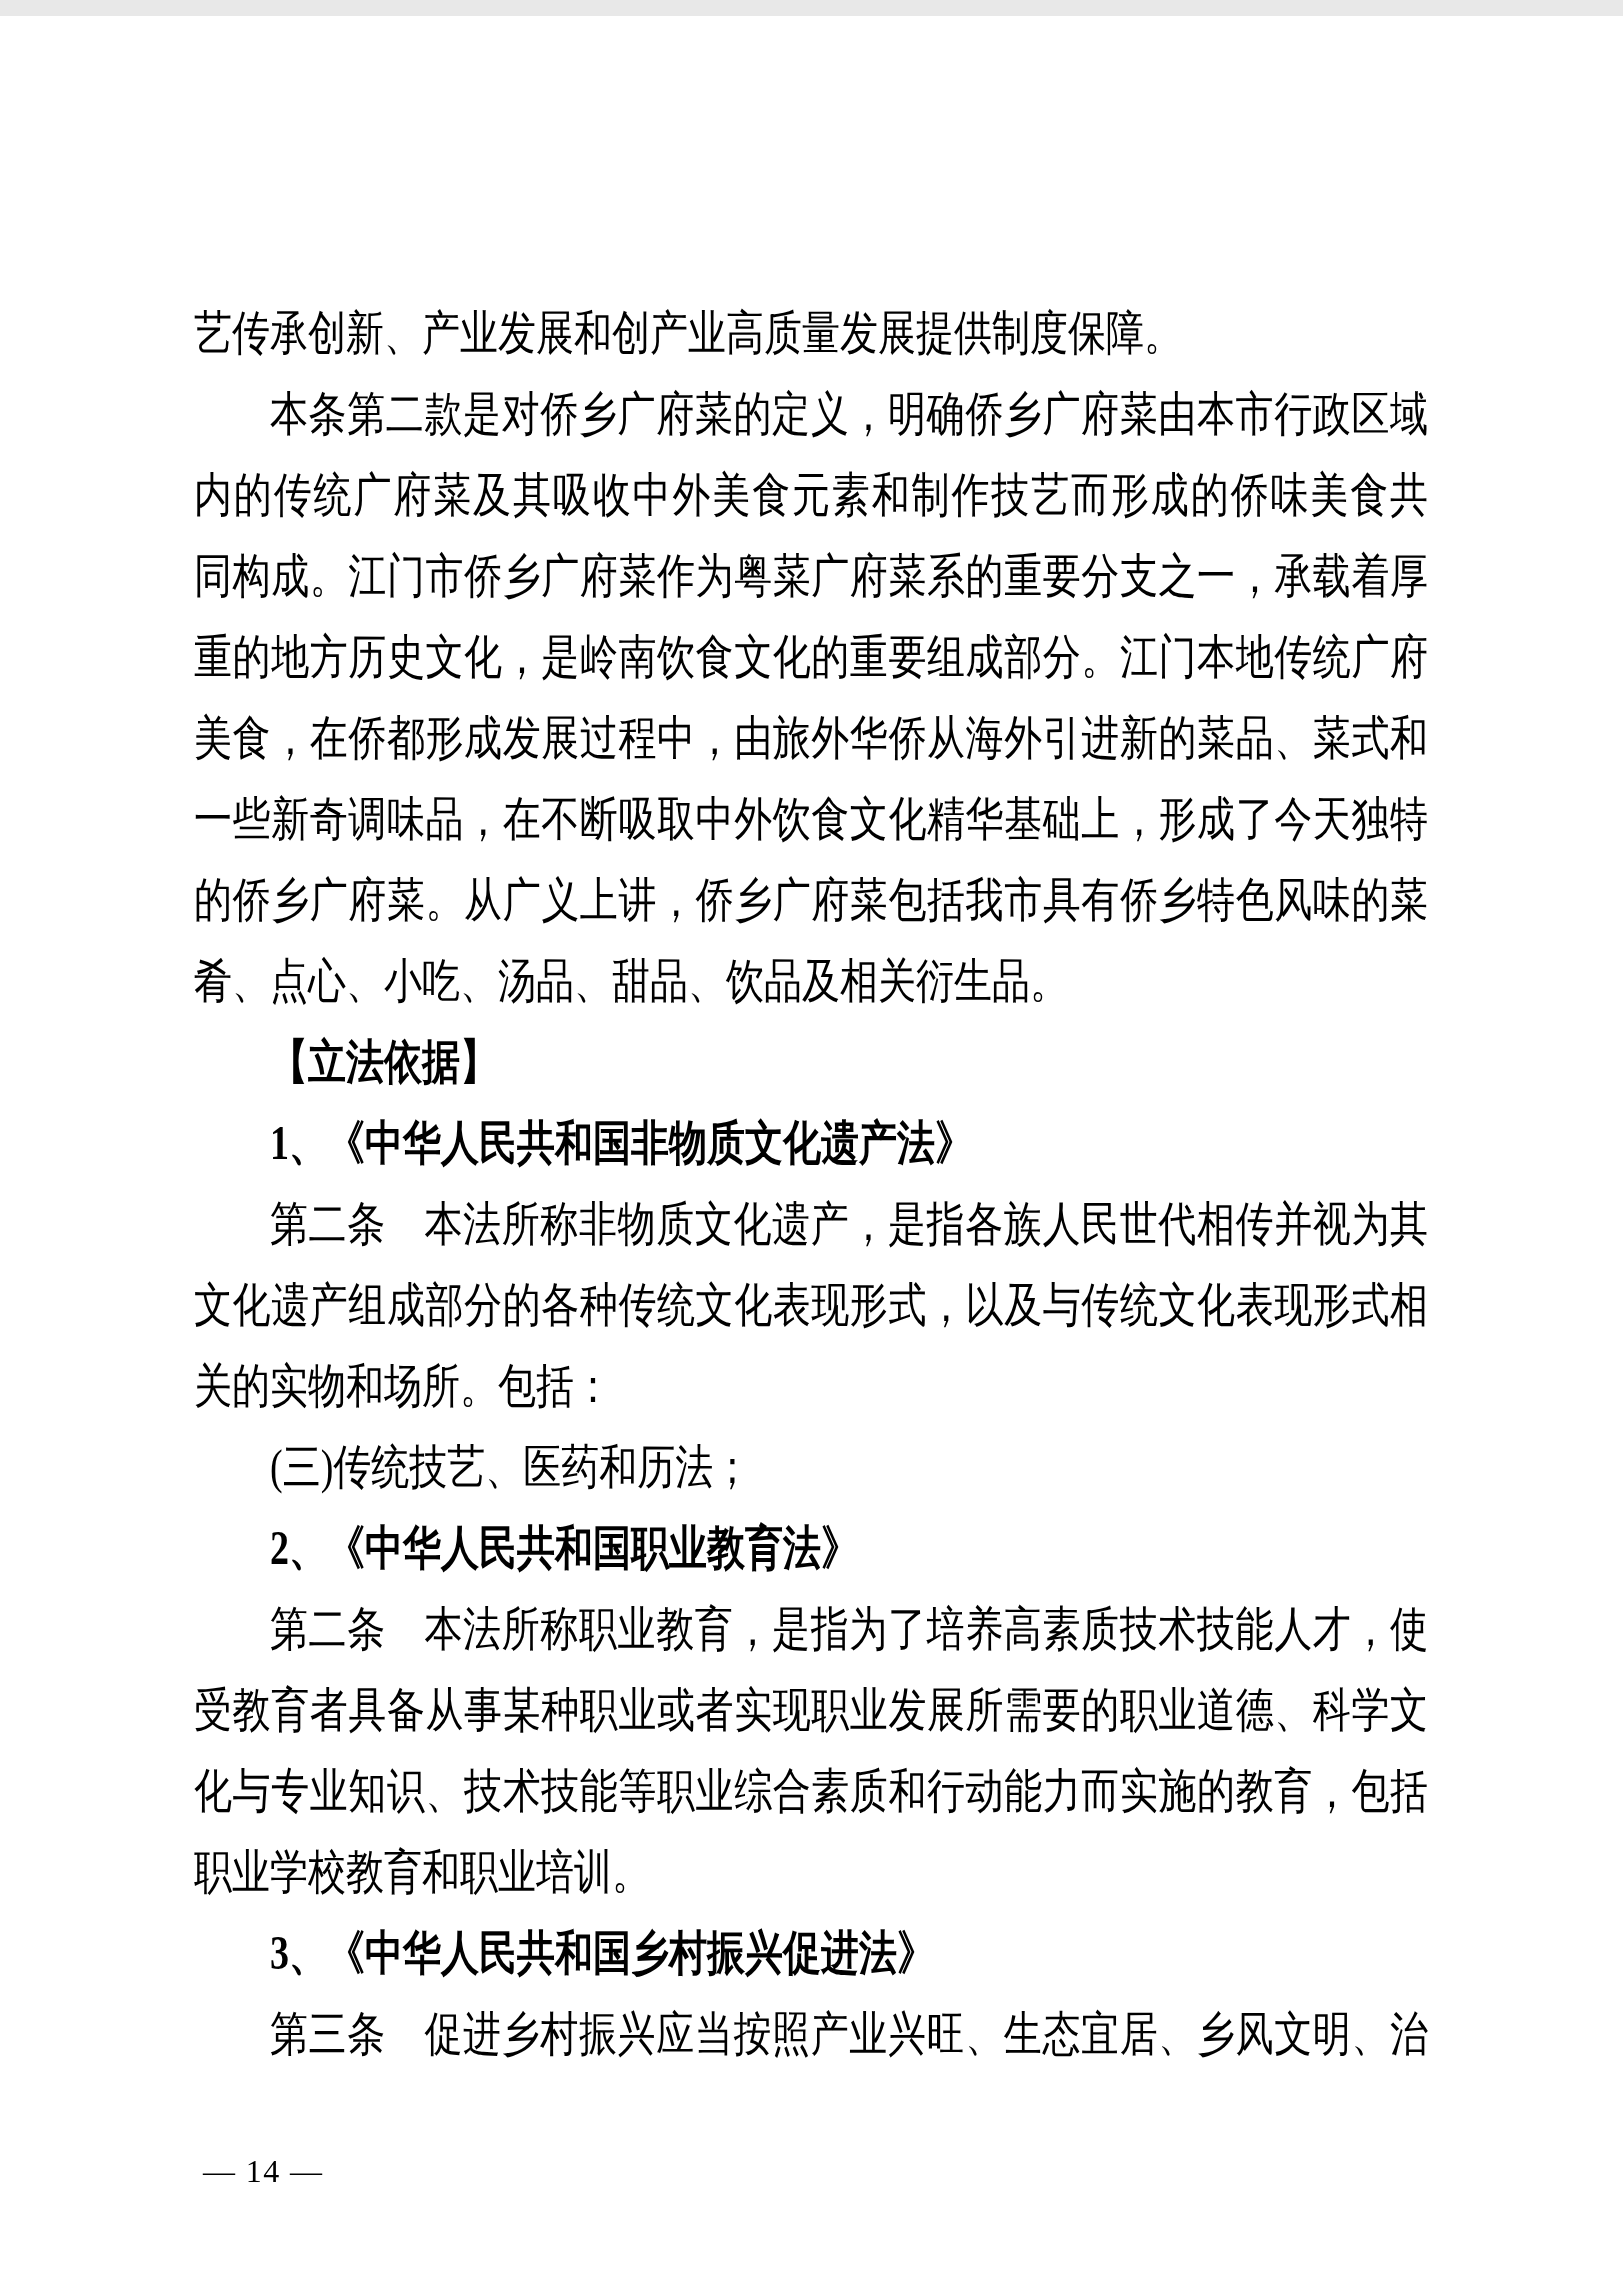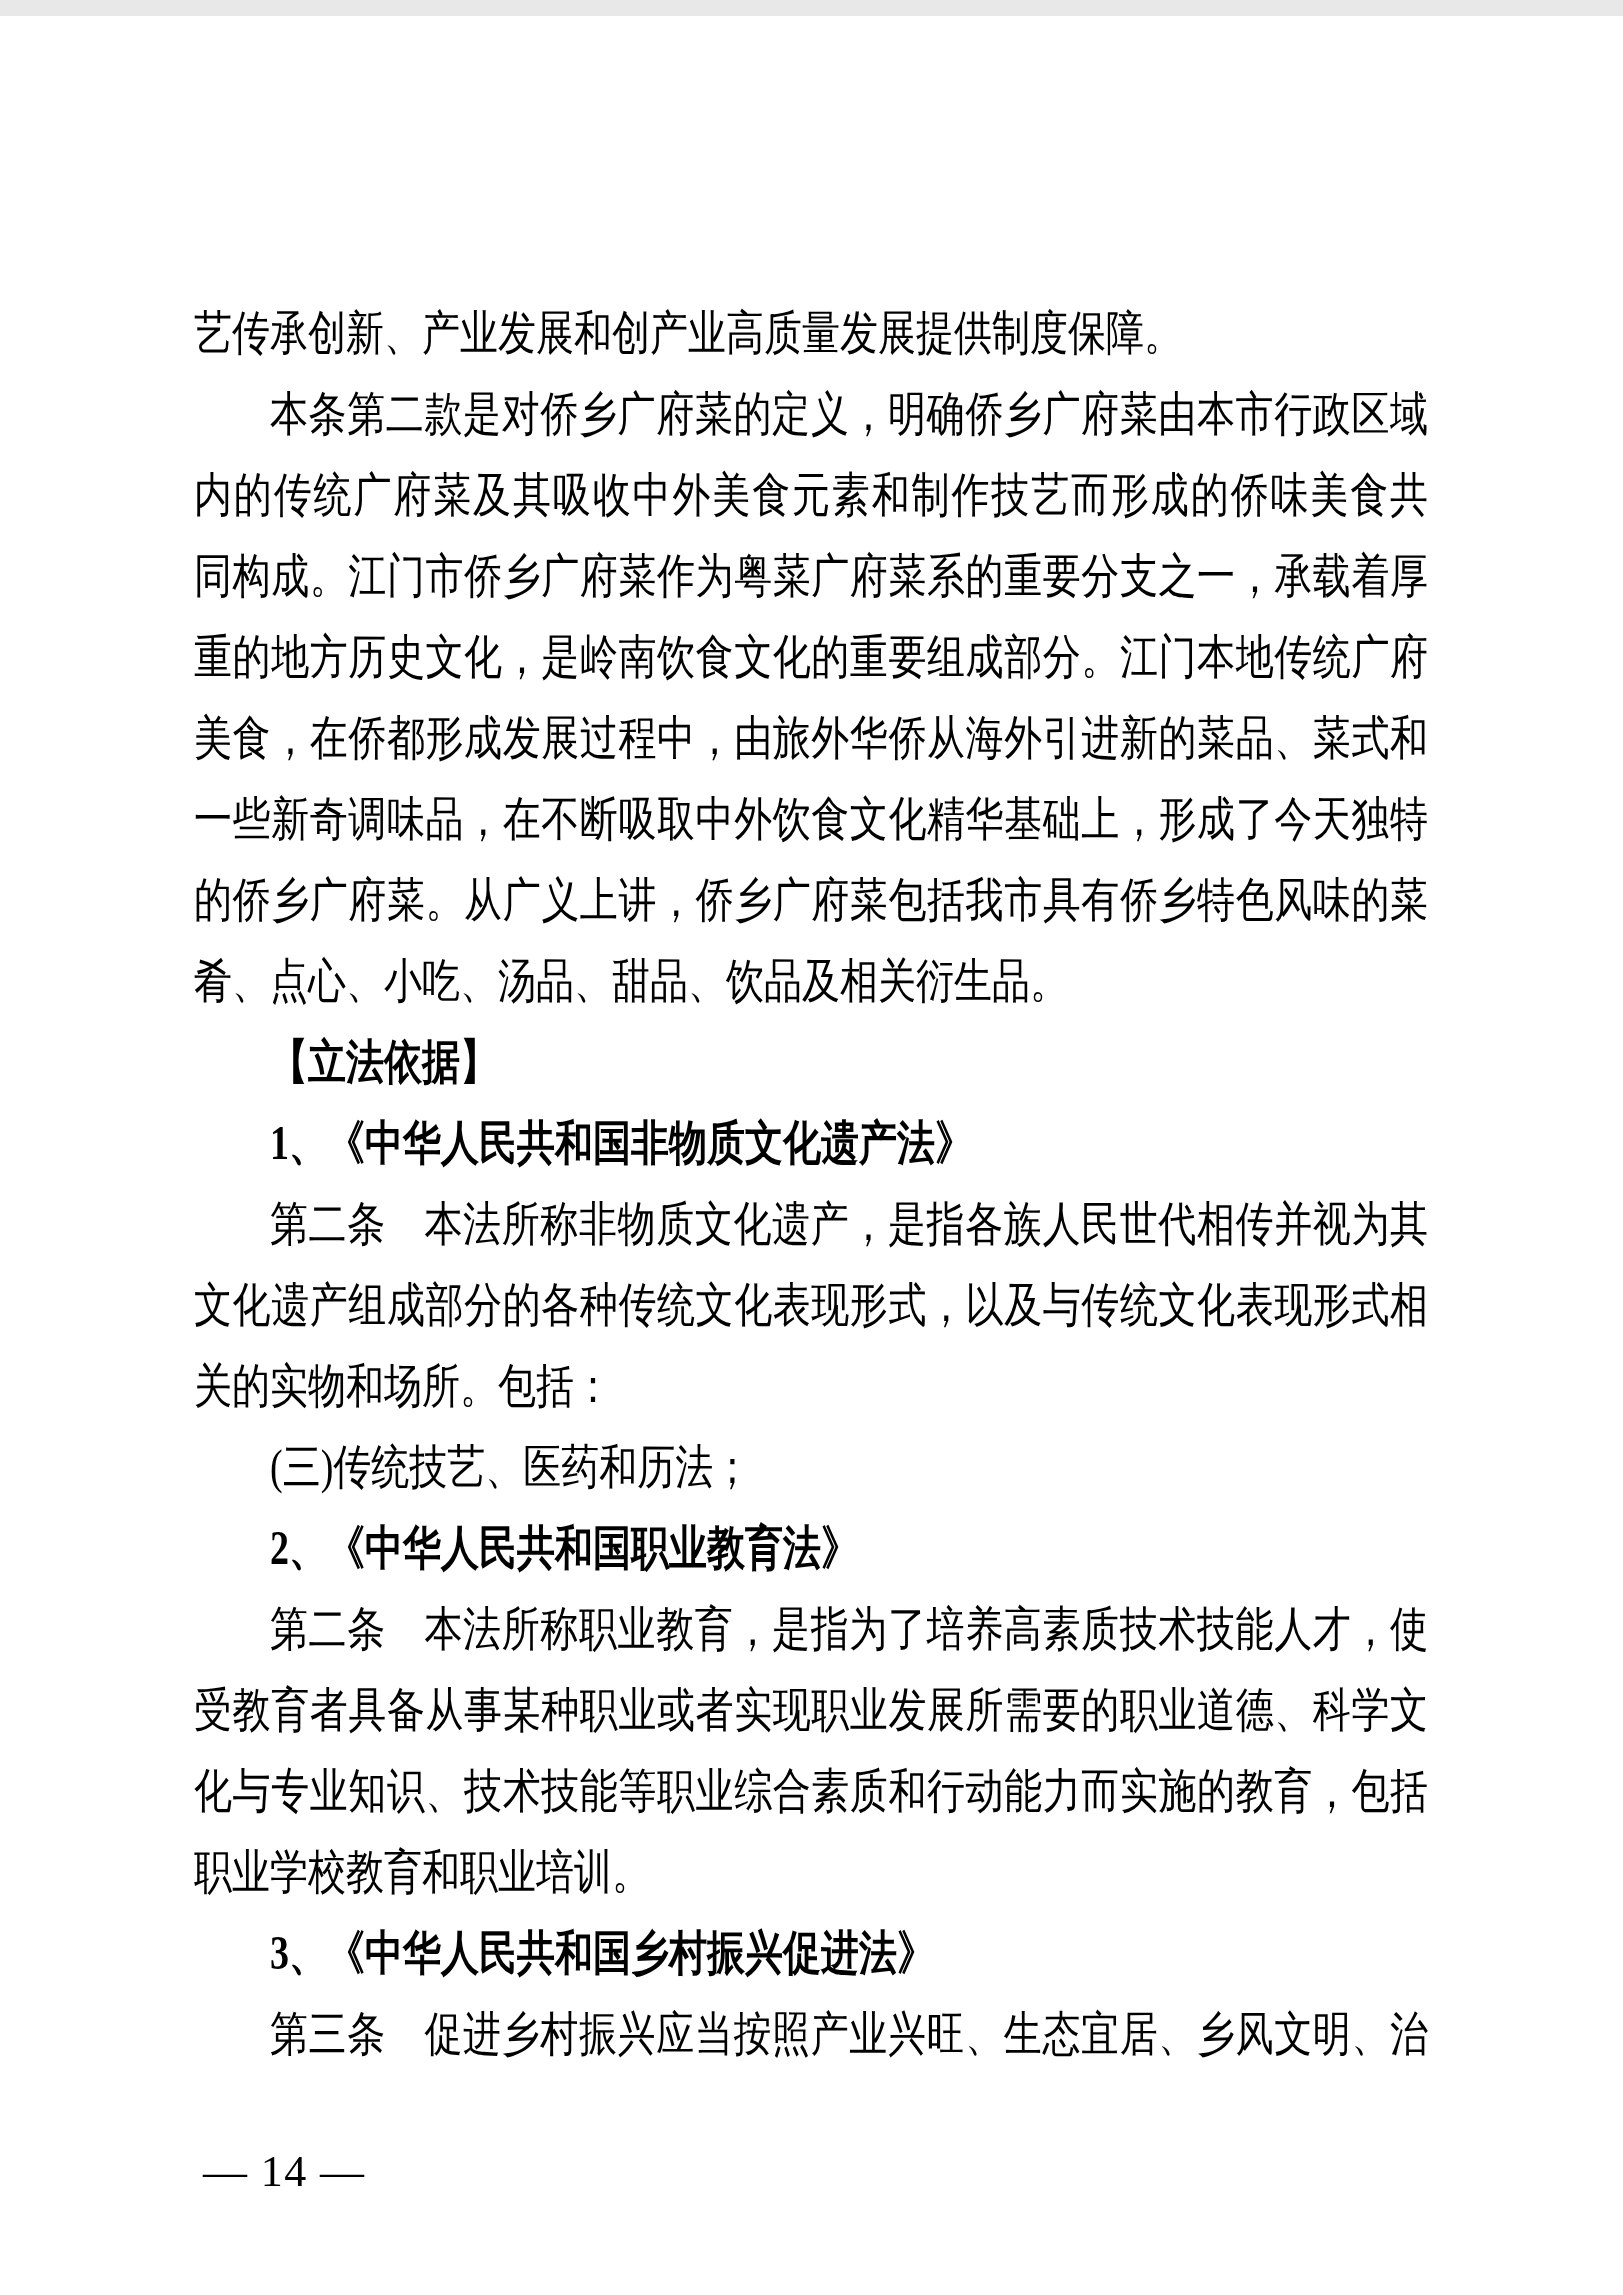--- a/index.html
+++ b/index.html
@@ -40,21 +40,21 @@
   .line.indent {
     text-indent: 76px;
   }
   .line.bold {
     font-weight: bold;
   }
   .footer {
     position: absolute;
     left: 203px;
     top: 2133px;
-    font-size: 44px;
+    font-size: 32px;
     line-height: 45px;
     color: #000000;
     letter-spacing: 1.4px;
   }
 </style>
 </head>
 <body>
 
 <div class="page">
   <div class="doc-body">

